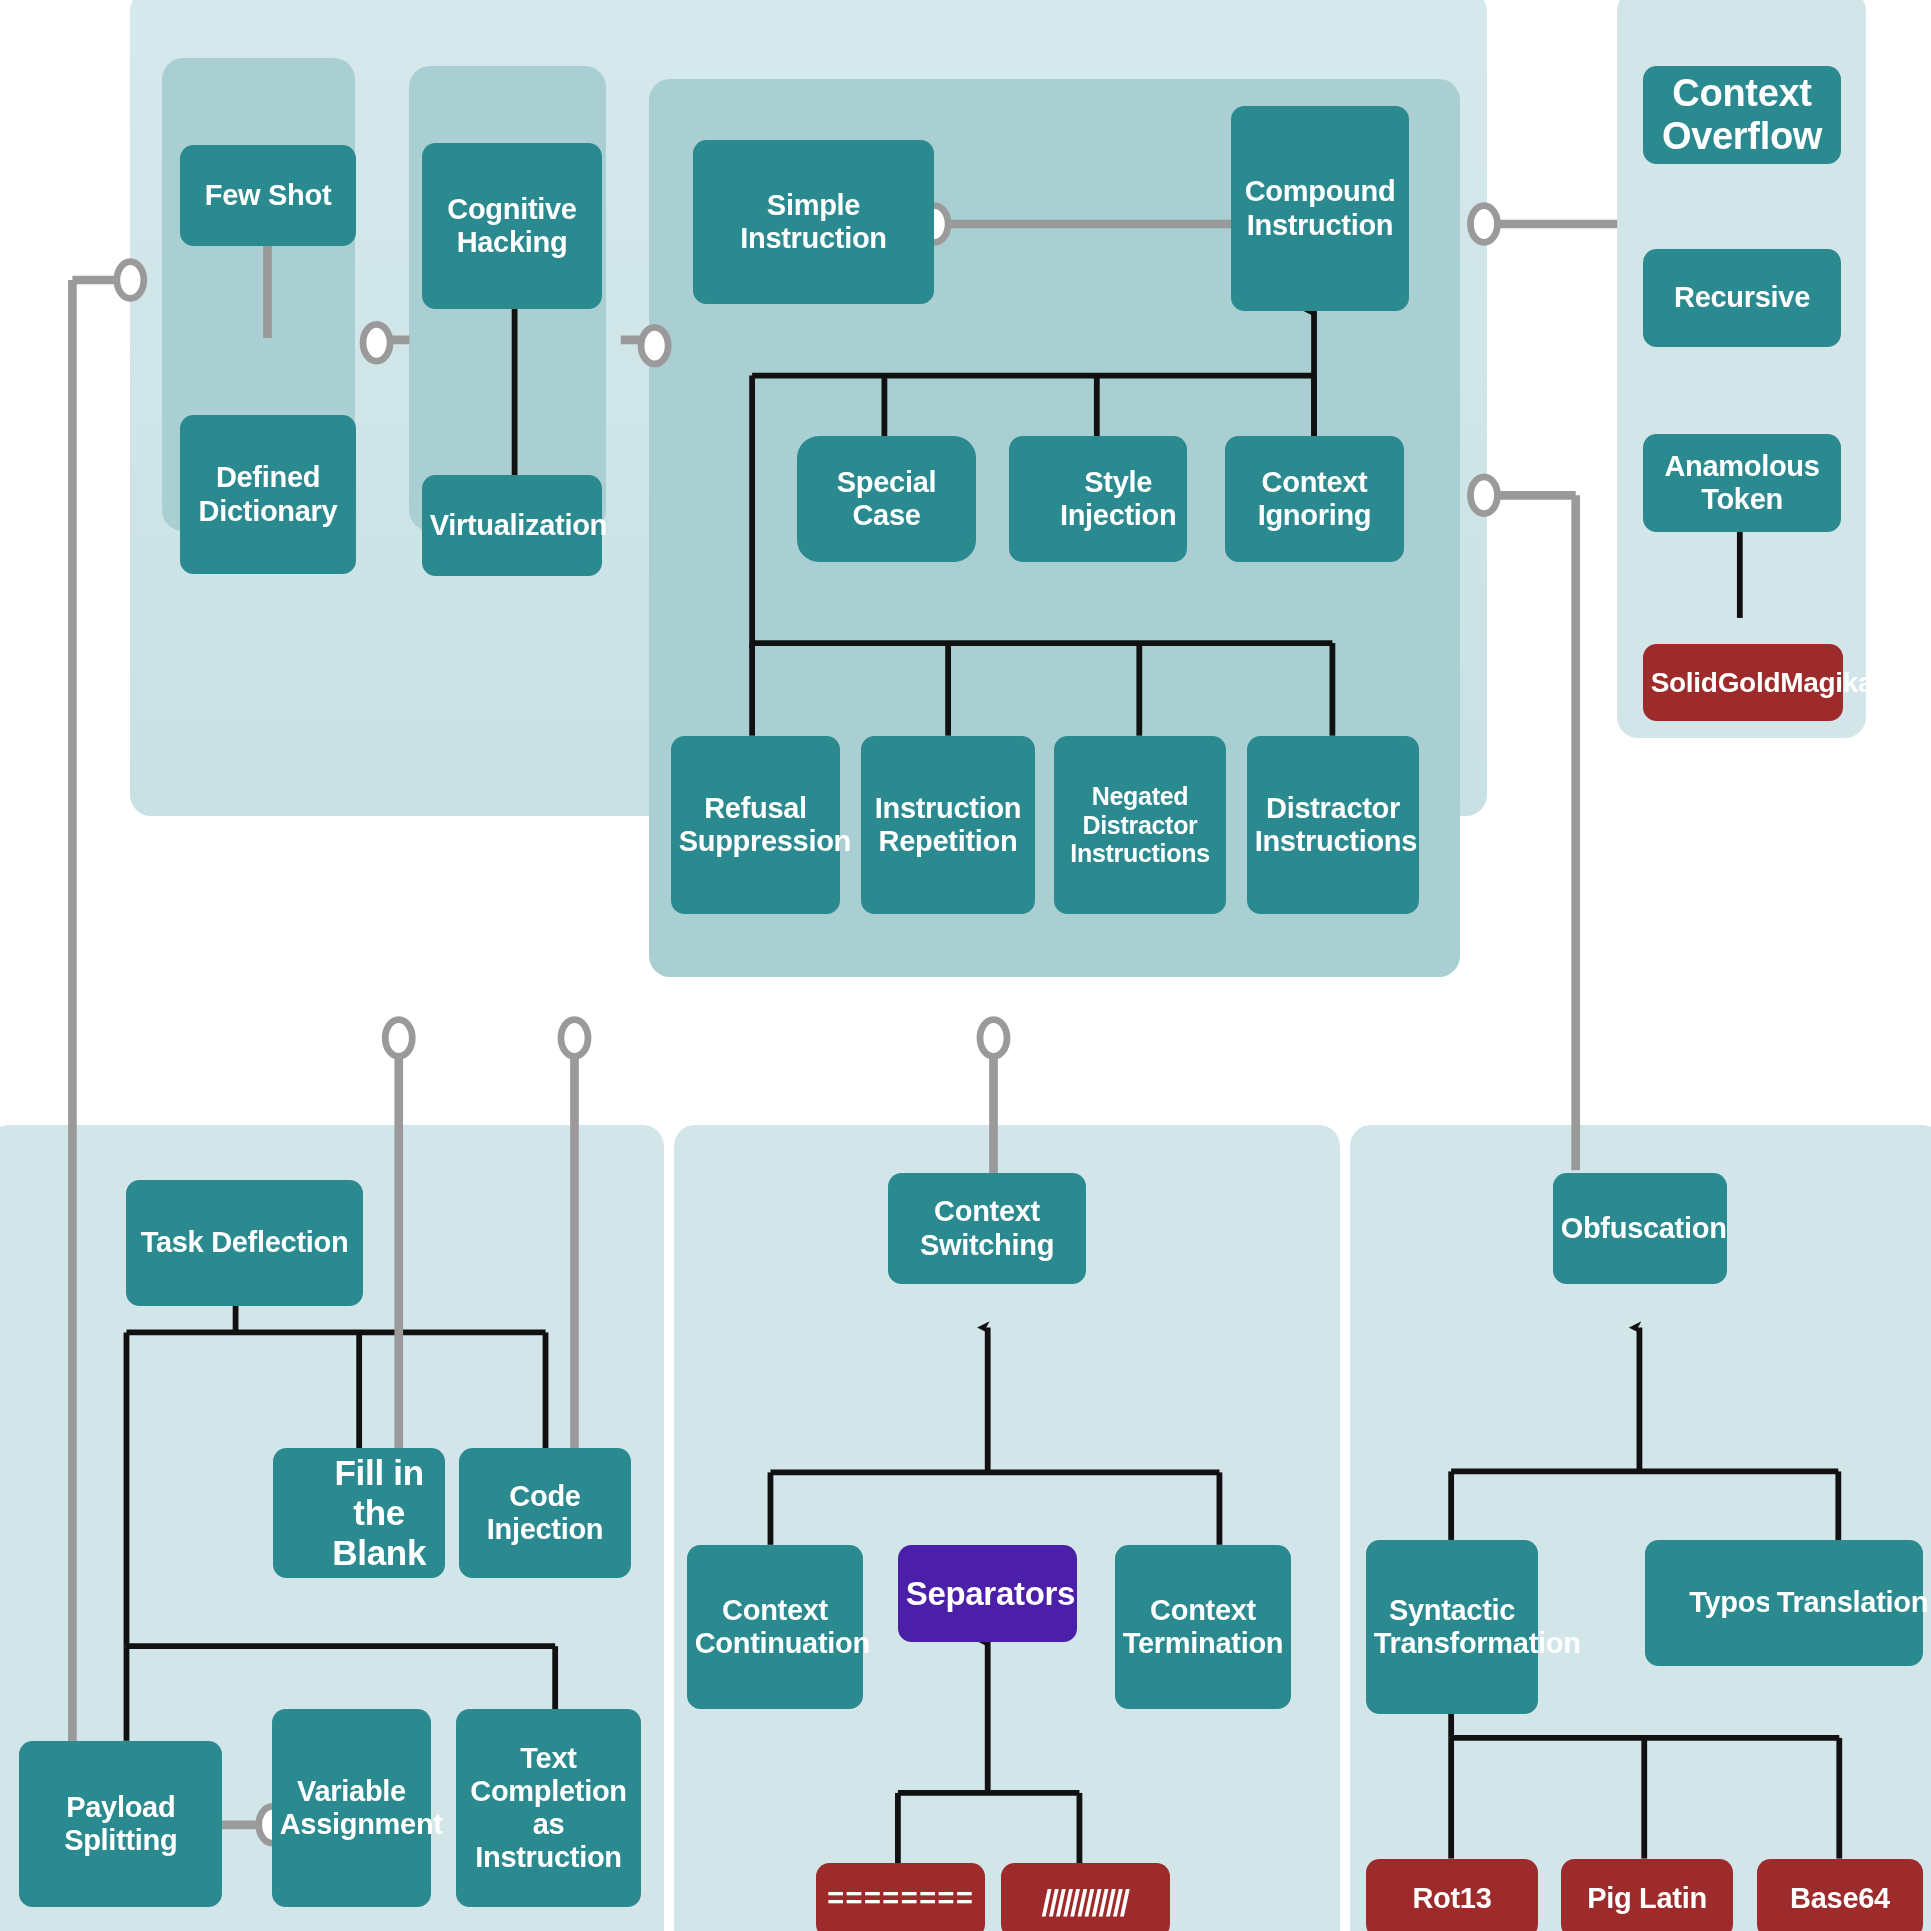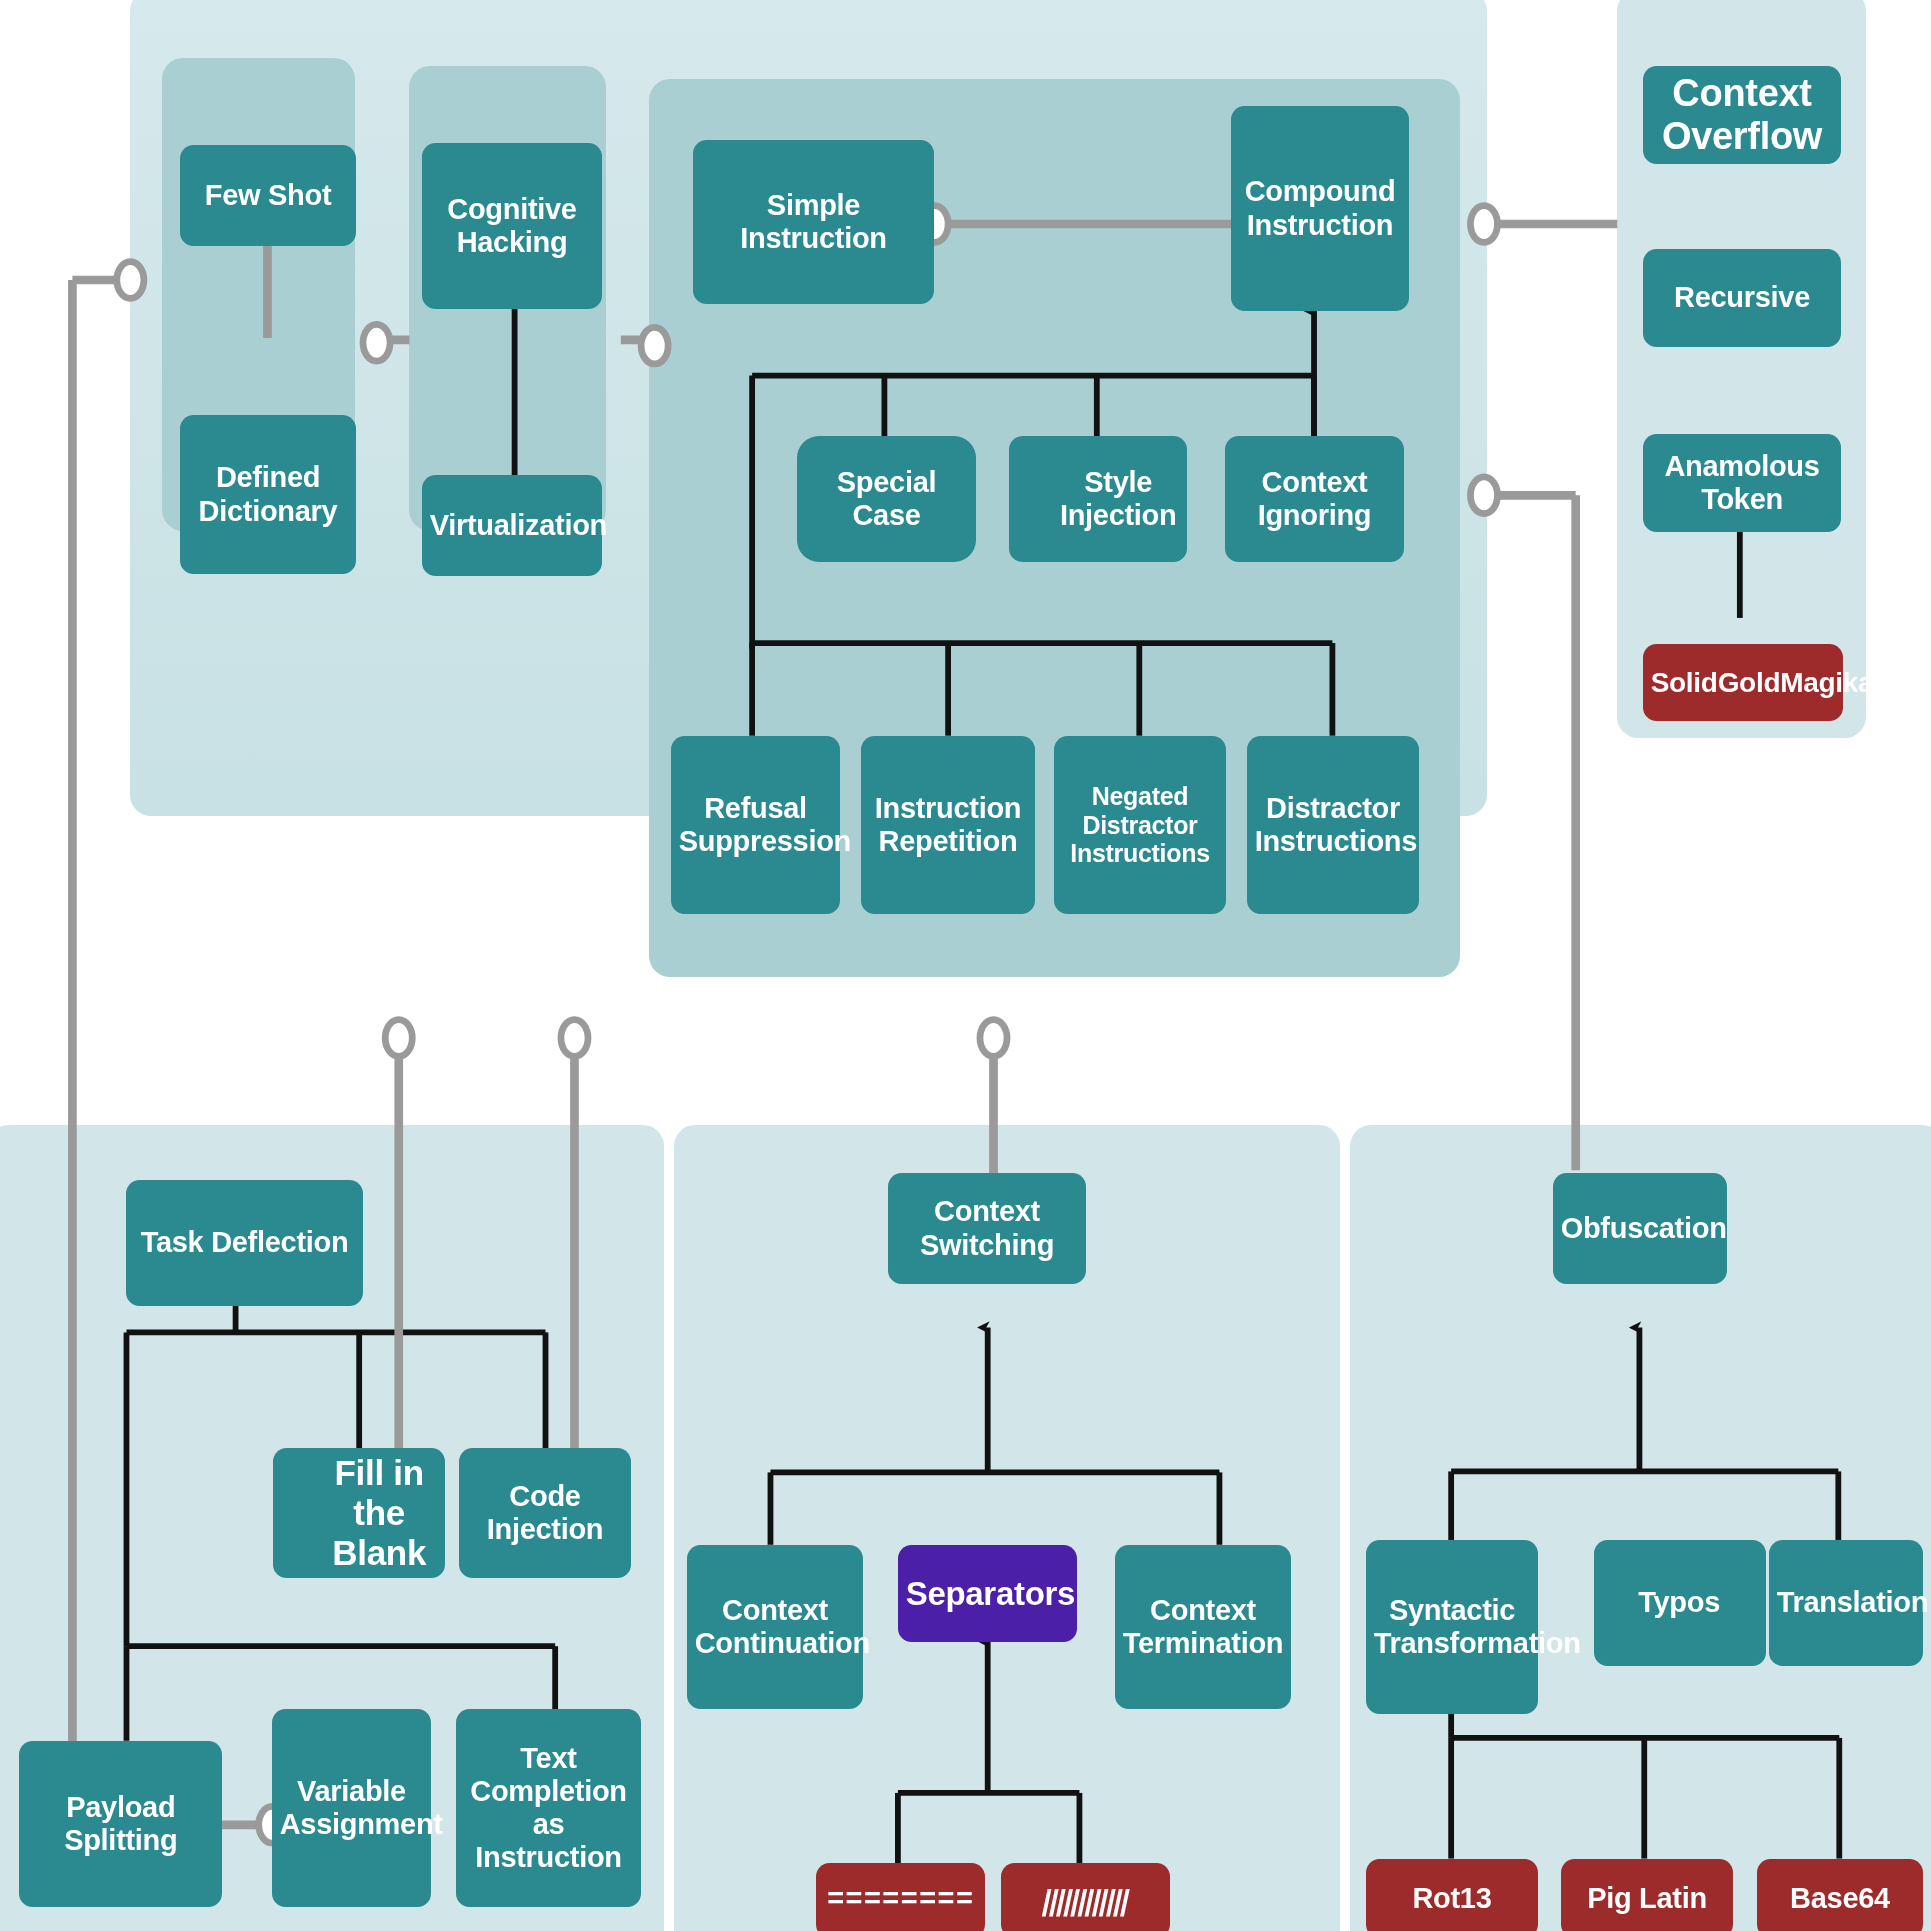--- a/index.html
+++ b/index.html
@@ -258,21 +258,21 @@
   </div>
 
   <div class="node" style="left:1553px;top:1173px;width:174px;height:111px;font-size:29px;">
     <span class="lbl">Obfuscation</span>
   </div>
 
   <div class="node" style="left:1366px;top:1540px;width:172px;height:174px;font-size:29px;">
     <span class="lbl">Syntactic Transformation</span>
   </div>
 
-  <div class="node" style="left:1594px;top:1540px;width:172px;height:126px;font-size:29px;padding-left:6px;">
+  <div class="node" style="left:1645px;top:1540px;width:172px;height:126px;font-size:29px;padding-left:6px;">
     <span class="lbl">Typos</span>
   </div>
 
   <div class="node" style="left:1769px;top:1540px;width:154px;height:126px;font-size:29px;">
     <span class="lbl">Translation</span>
   </div>
 
   <div class="node red" style="left:1366px;top:1859px;width:172px;height:79px;font-size:29px;">
     <span class="lbl">Rot13</span>
   </div>

